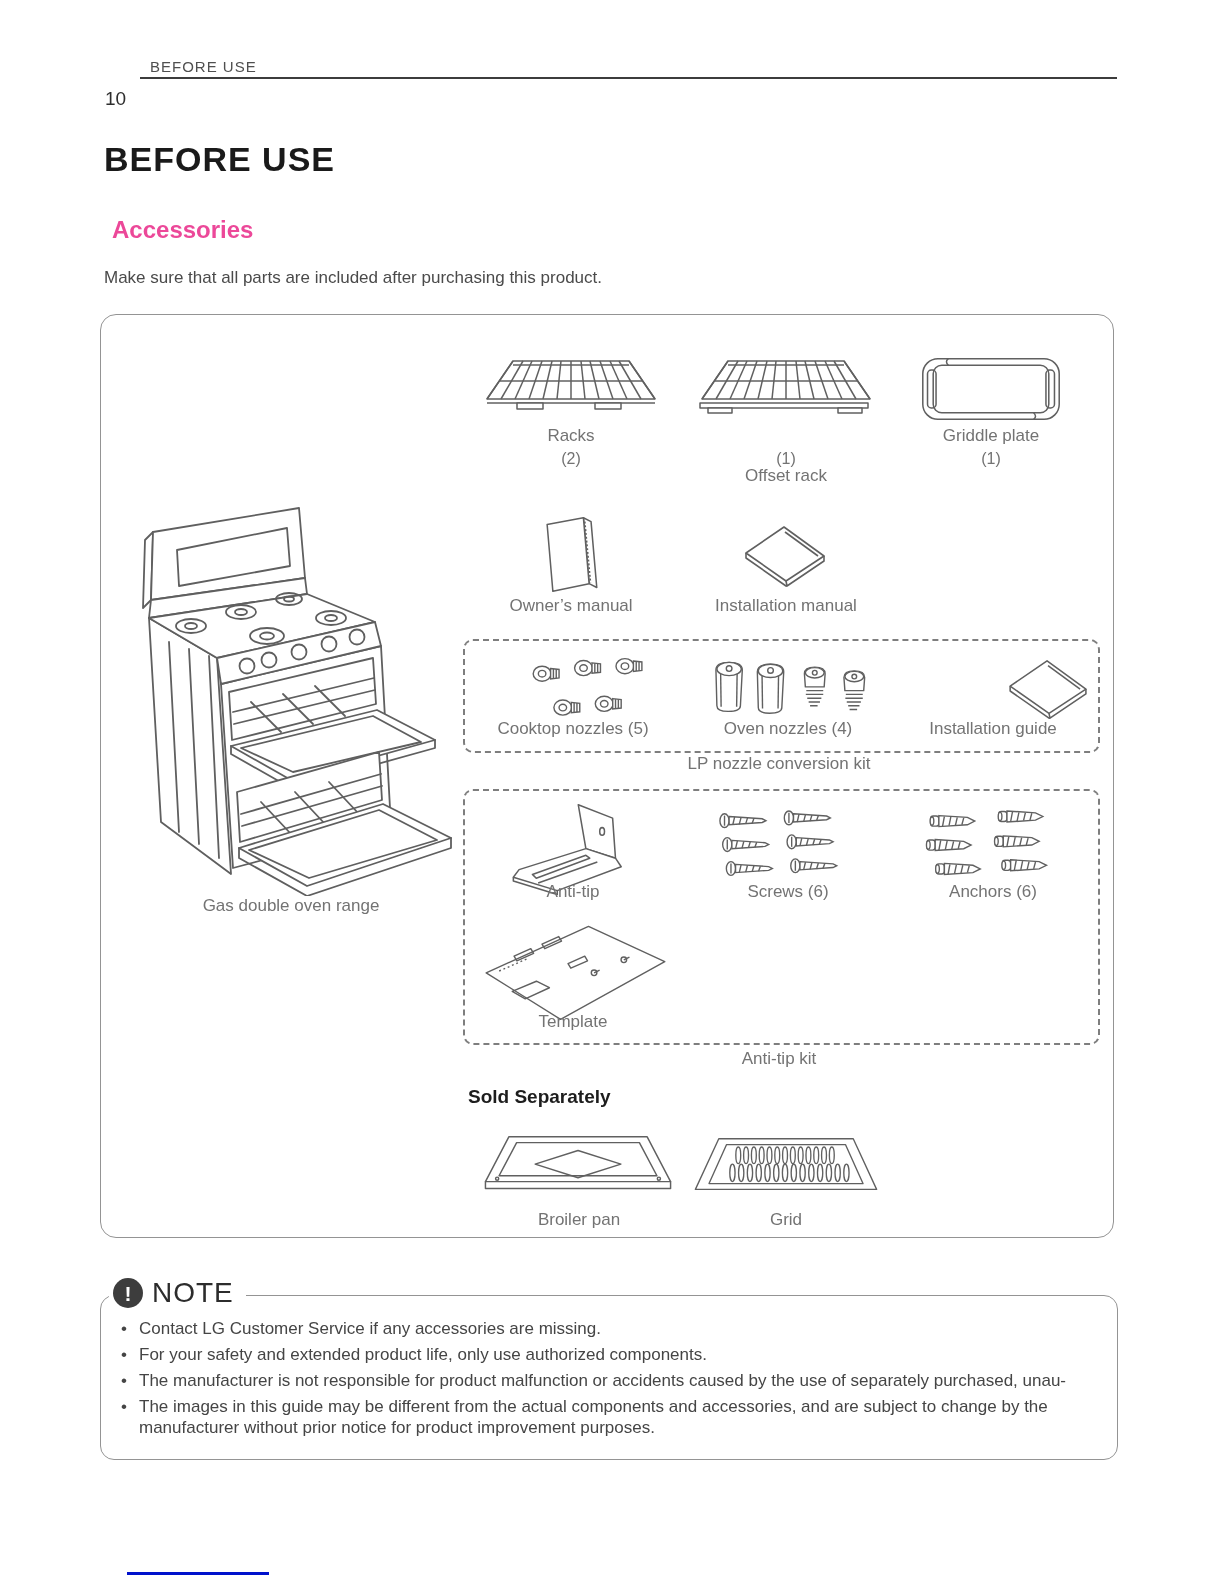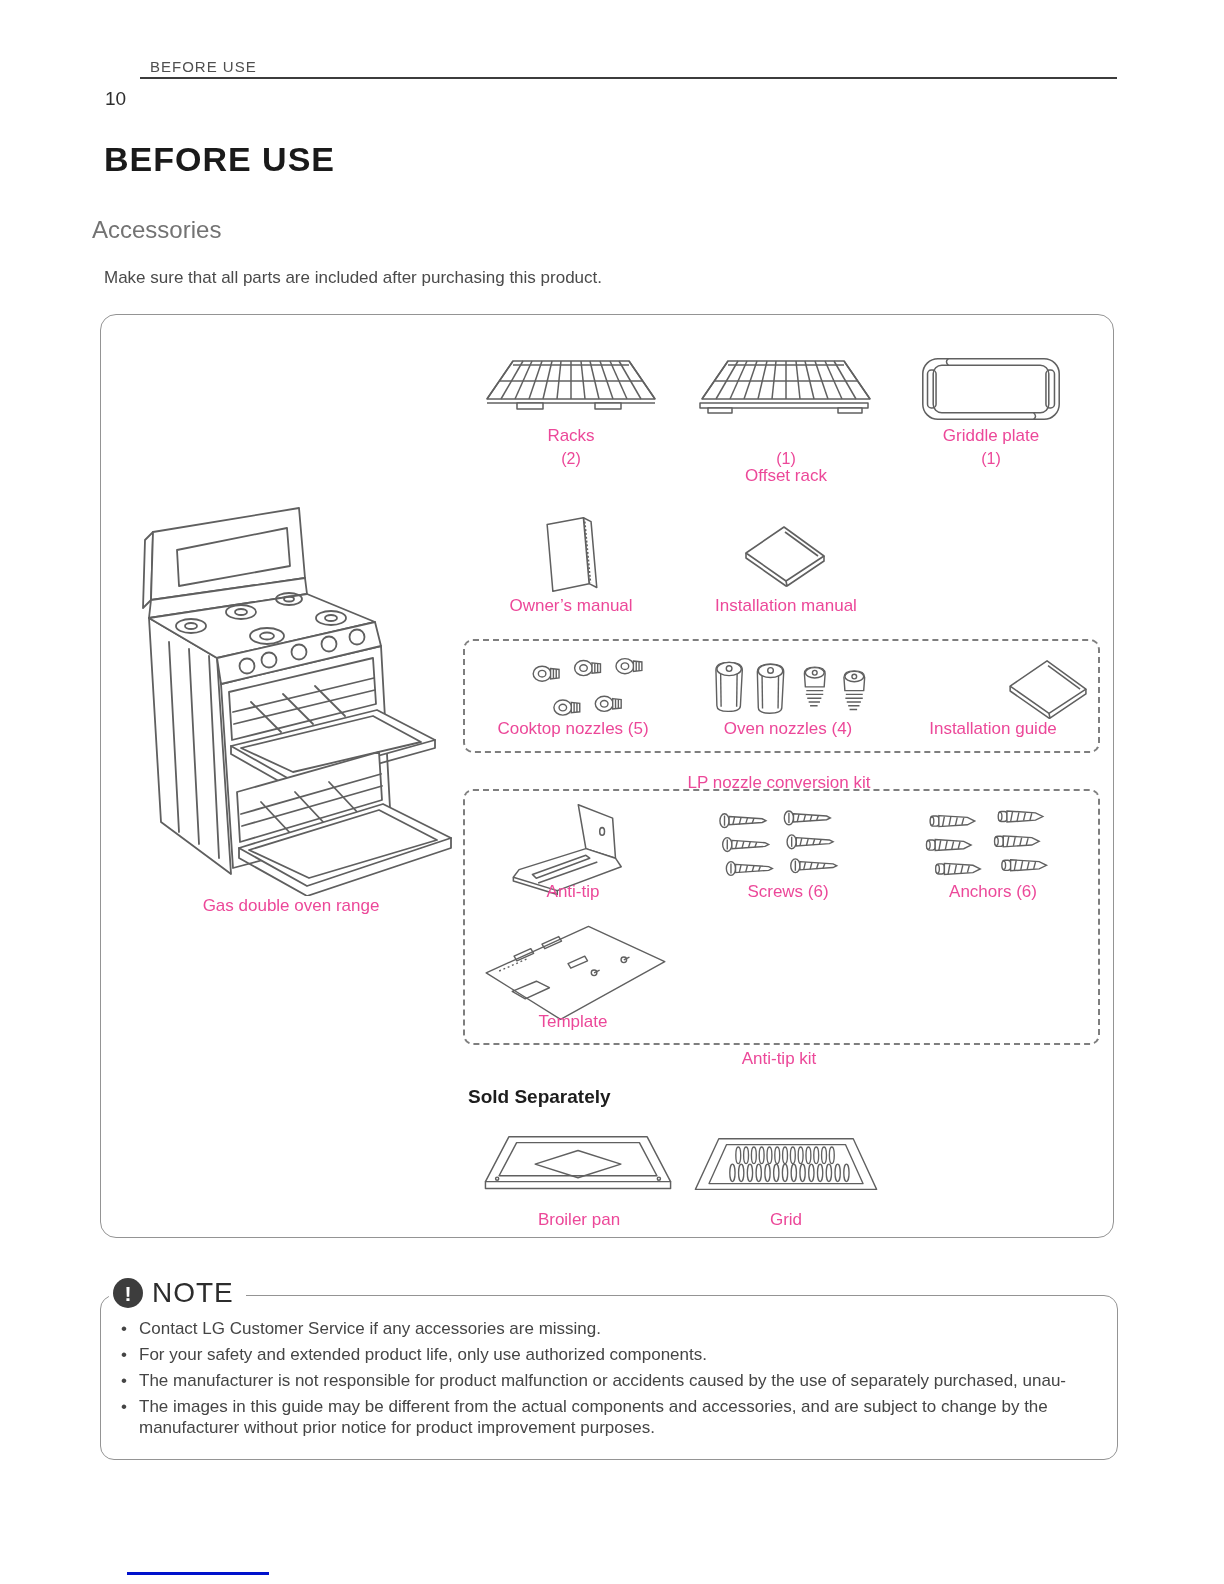--- a/index.html
+++ b/index.html
@@ -6,29 +6,29 @@
   .page{
     position:relative;width:1224px;height:1584px;background:#ffffff;
     font-family:"Liberation Sans", sans-serif;color:#4a4a4a;overflow:hidden;
   }
   
   .hdr-num{position:absolute;left:105px;top:55px;font-size:19px;color:#2e2e2e;margin-top:33px;}
   .hdr-section{position:absolute;left:150px;top:58px;font-size:15px;letter-spacing:1px;color:#4f4f4f;}
   .hdr-rule{position:absolute;left:140px;top:77px;width:977px;height:2px;background:#3c3c3c;}
   
   .page-title{position:absolute;left:104px;top:140px;font-size:34px;font-weight:bold;letter-spacing:1px;color:#1a1a1a;}
-  .sub-title{position:absolute;left:92px;top:216px;font-size:24px;font-weight:normal;color:#737373;}
+  .sub-title{position:absolute;left:112px;top:216px;font-size:24px;font-weight:bold;color:#ec4899;}
   .intro{position:absolute;left:104px;top:268px;font-size:17px;color:#4a4a4a;}
   
   .panel{position:absolute;left:100px;top:314px;width:1012px;height:922px;
     border:1.5px solid #949494;border-radius:16px;background:#fff;}
   .dashed-box{position:absolute;border:2px dashed #7e7e7e;border-radius:10px;background:#fff;}
   .lp-box{left:362px;top:324px;width:633px;height:110px;}
   .at-box{left:362px;top:474px;width:633px;height:252px;}
-  .caption{position:absolute;transform:translateX(-50%);font-size:17px;color:#ec4899;
+  .caption{position:absolute;transform:translateX(-50%);font-size:17px;color:#737373;
     white-space:nowrap;text-align:left;}
   .qty{font-size:16px;}
   .sold-sep{position:absolute;left:367px;top:771px;font-size:19px;font-weight:bold;color:#1d1d1d;}
   .illu{position:absolute;}
   svg{display:block;}
   
   .note-box{position:absolute;left:100px;top:1295px;width:1016px;height:163px;
     border:1.5px solid #949494;border-radius:14px;background:#fff;}
   .note-label{position:absolute;left:8px;top:-19px;background:#fff;padding:0 12px 0 4px;
     display:flex;align-items:center;gap:9px;}
@@ -267,21 +267,21 @@
             <polyline points="82,33 82,38 45,63 44,58"></polyline>
             <polyline points="4,30 4,35 44,63 45,63"></polyline>
             <line x1="43" y1="9" x2="76" y2="33"></line>
           </g>
         </svg>
       </div>
       <div class="caption" style="left:108px;top:78px;">Cooktop nozzles (5)</div>
       <div class="caption" style="left:323px;top:78px;">Oven nozzles (4)</div>
       <div class="caption" style="left:528px;top:78px;">Installation guide</div>
     </div>
-    <div class="caption" style="left:678px;top:458px;">LP nozzle conversion kit</div>
+    <div class="caption" style="left:678px;top:439px;">LP nozzle conversion kit</div>
 
     <div class="dashed-box at-box">
       <div class="illu" style="left:38px;top:8px;">
         <svg width="140" height="105" viewBox="0 0 145 110">
           <g fill="none" stroke="#606060" stroke-width="1.6" stroke-linejoin="round">
             <polygon points="78,6 114,20 117,62 86,52" fill="#fff"></polygon>
             <ellipse cx="103" cy="34" rx="2.5" ry="4"></ellipse>
             <polygon points="16,74 86,52 117,62 123,71 56,96 10,82" fill="#fff"></polygon>
             <polygon points="30,79 86,59 90,62 34,83" fill="#fff"></polygon>
             <line x1="36" y1="88" x2="98" y2="66"></line>

